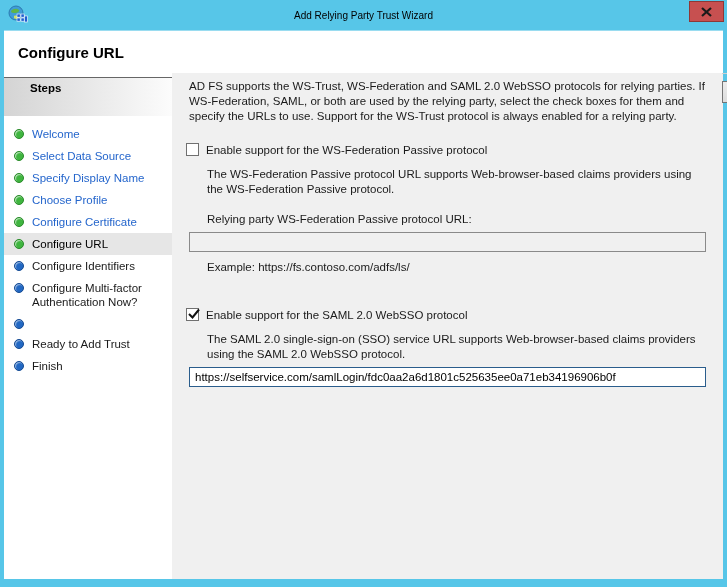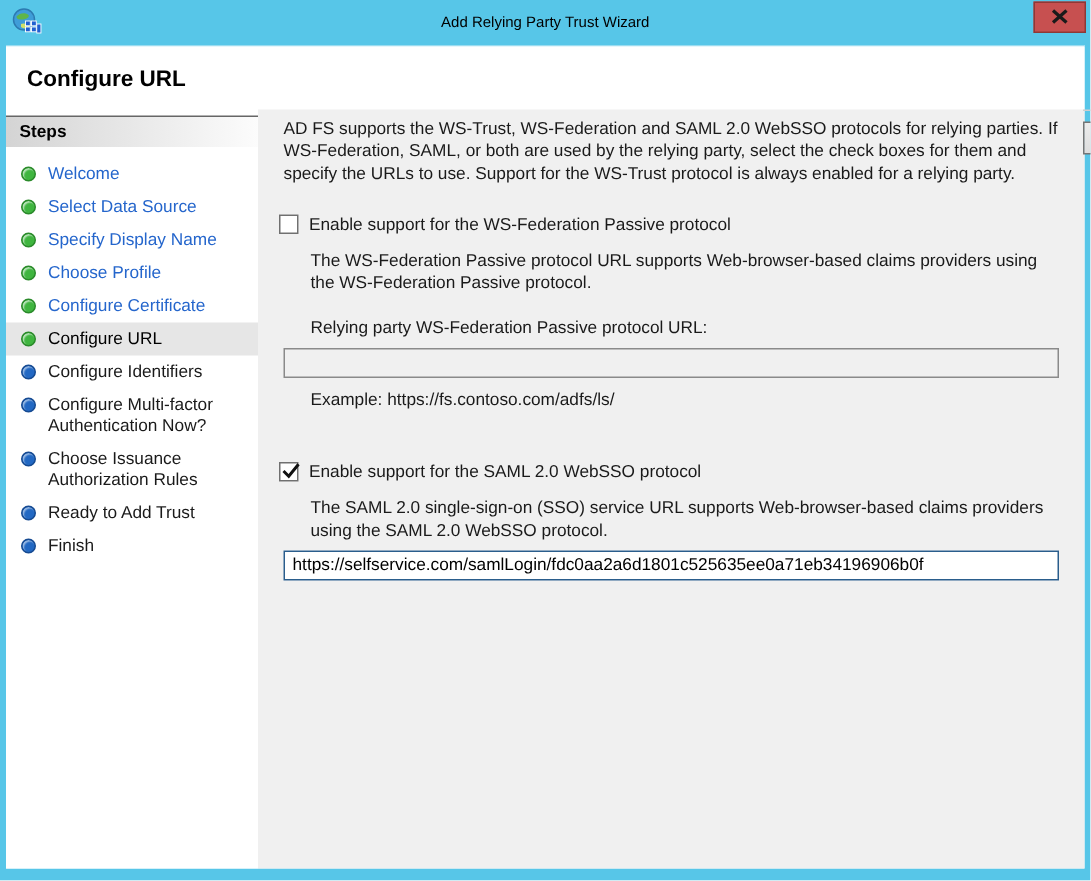--- a/index.html
+++ b/index.html
@@ -30,22 +30,22 @@
     border-top:1px solid #9adcf0;
   }
   .banner { height:42px; background:#ffffff; flex:none; }
   .banner h1 { margin:0; padding:13px 0 0 14px; font-size:15px; font-weight:bold; color:#000; }
 
   .body { flex:1; display:flex; min-height:0; }
 
   
   .sidebar { width:168px; flex:none; background:#ffffff; padding-top:4px; }
   .steps-header {
-    height:21px; line-height:20px; font-size:11.5px; font-weight:bold; color:#000;
-    padding-left:9px;
+    height:39px; line-height:20px; font-size:11.5px; font-weight:bold; color:#000;
+    padding-left:26px;
     background:linear-gradient(to right,#d4d4d4,#fcfcfc);
     border-top:1px solid #666666;
   }
   .steps-list { list-style:none; margin:7px 0 0 0; padding:0; }
   .step {
     display:flex; align-items:flex-start;
     padding:4px 4px 4px 10px; font-size:11.5px; line-height:14px;
   }
   .dot {
     width:10px; height:10px; border-radius:50%;
@@ -174,21 +174,20 @@
           <li class="step upcoming">
             <span class="dot upcoming-dot"></span>
             <span class="step-label">Configure Identifiers</span>
           </li>
           <li class="step upcoming">
             <span class="dot upcoming-dot"></span>
             <span class="step-label">Configure Multi-factor Authentication Now?</span>
           </li>
           <li class="step upcoming">
             <span class="dot upcoming-dot"></span>
-            <span class="step-label">Choose Issuance Authorization Rules</span>
           </li>
           <li class="step upcoming">
             <span class="dot upcoming-dot"></span>
             <span class="step-label">Ready to Add Trust</span>
           </li>
           <li class="step upcoming">
             <span class="dot upcoming-dot"></span>
             <span class="step-label">Finish</span>
           </li>
         </ul>

